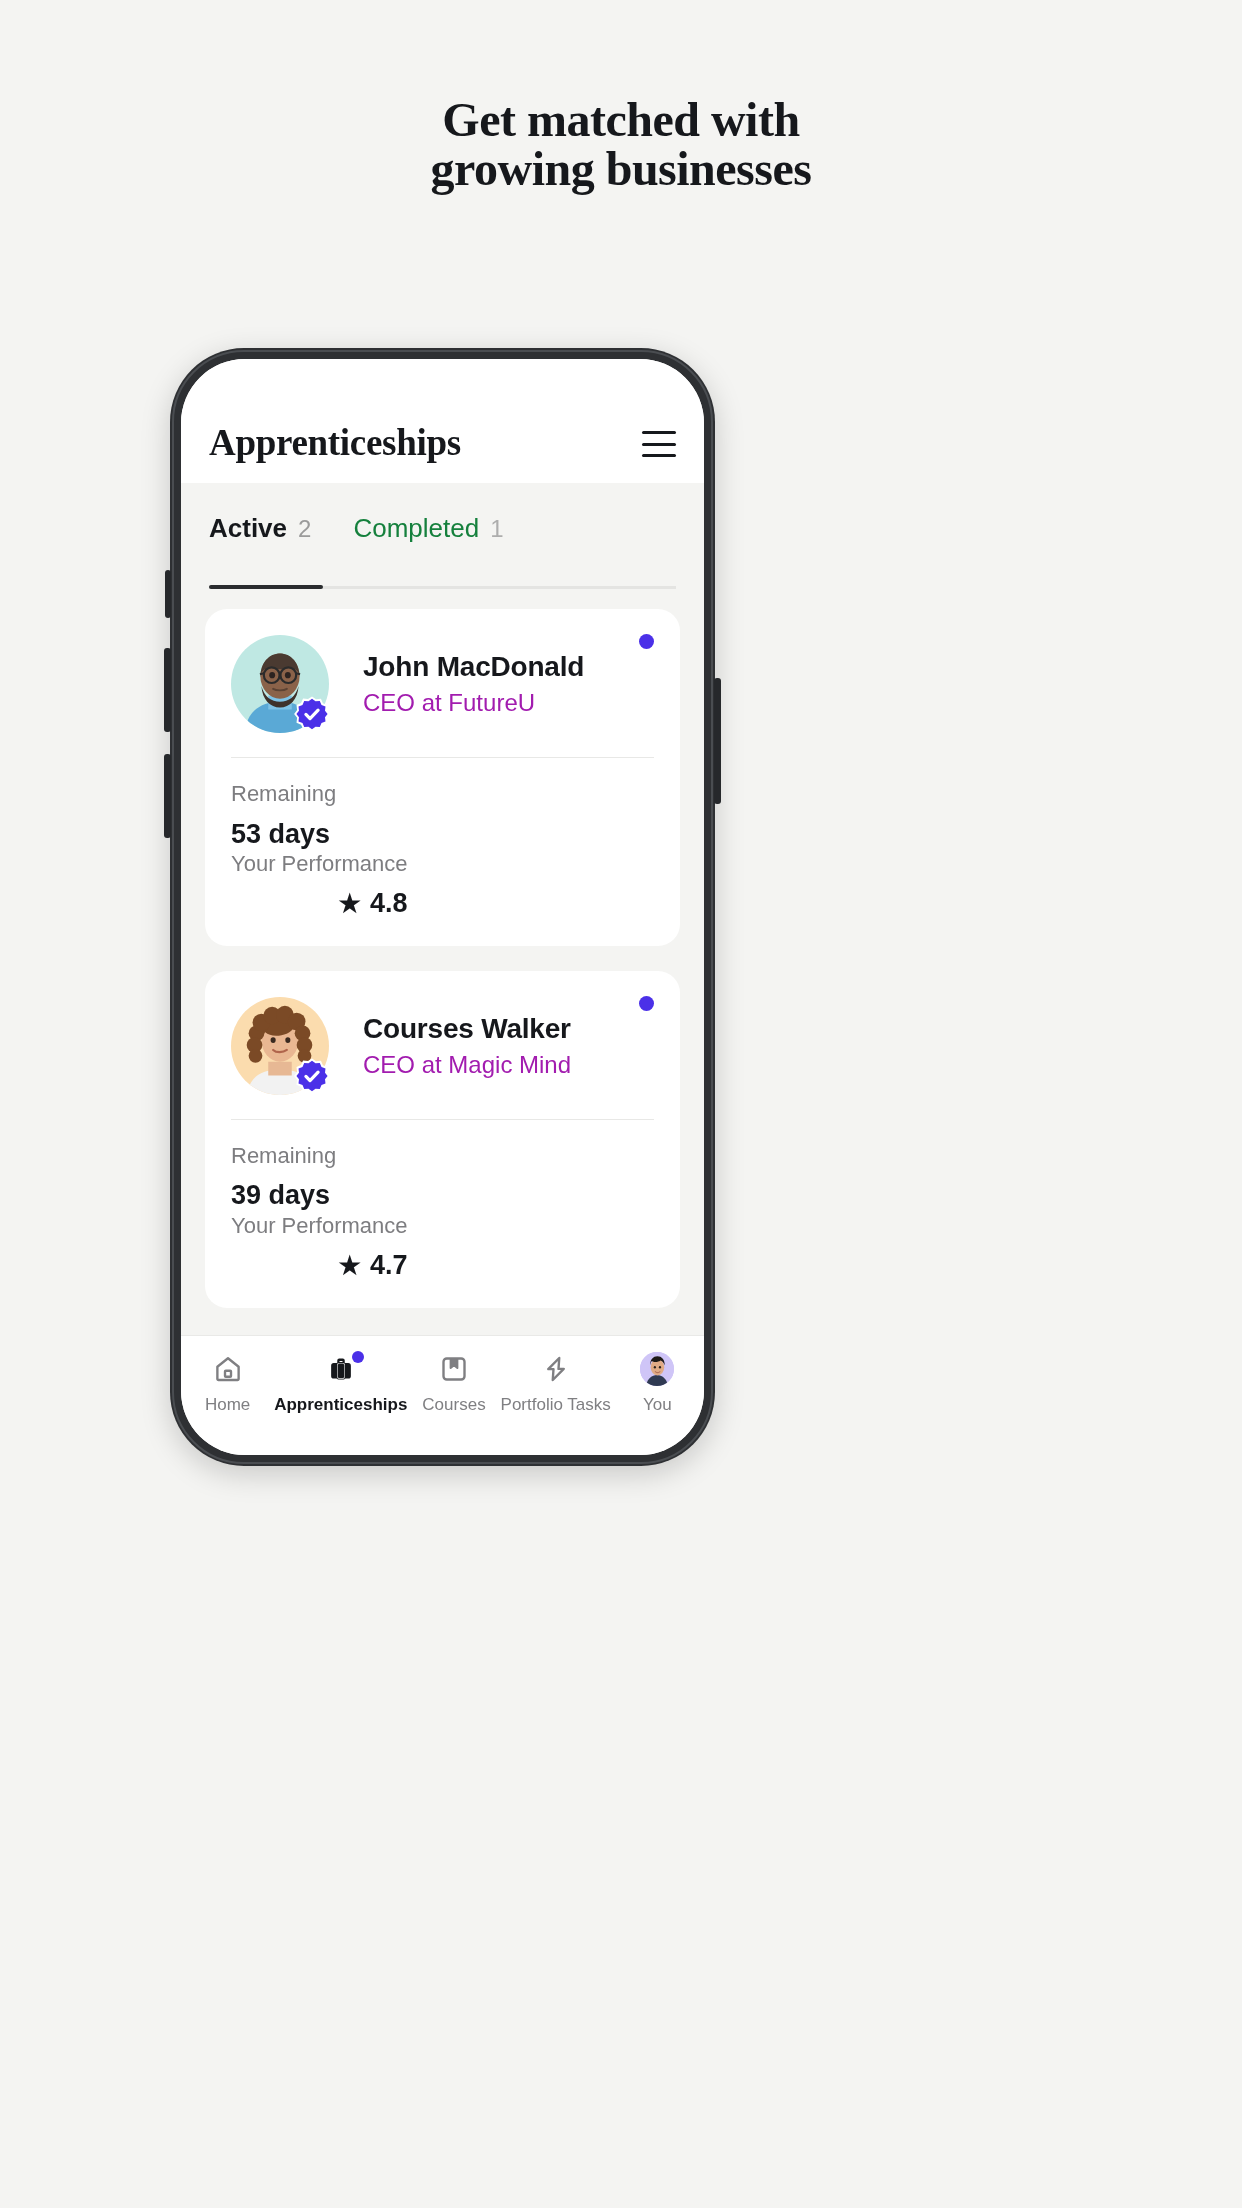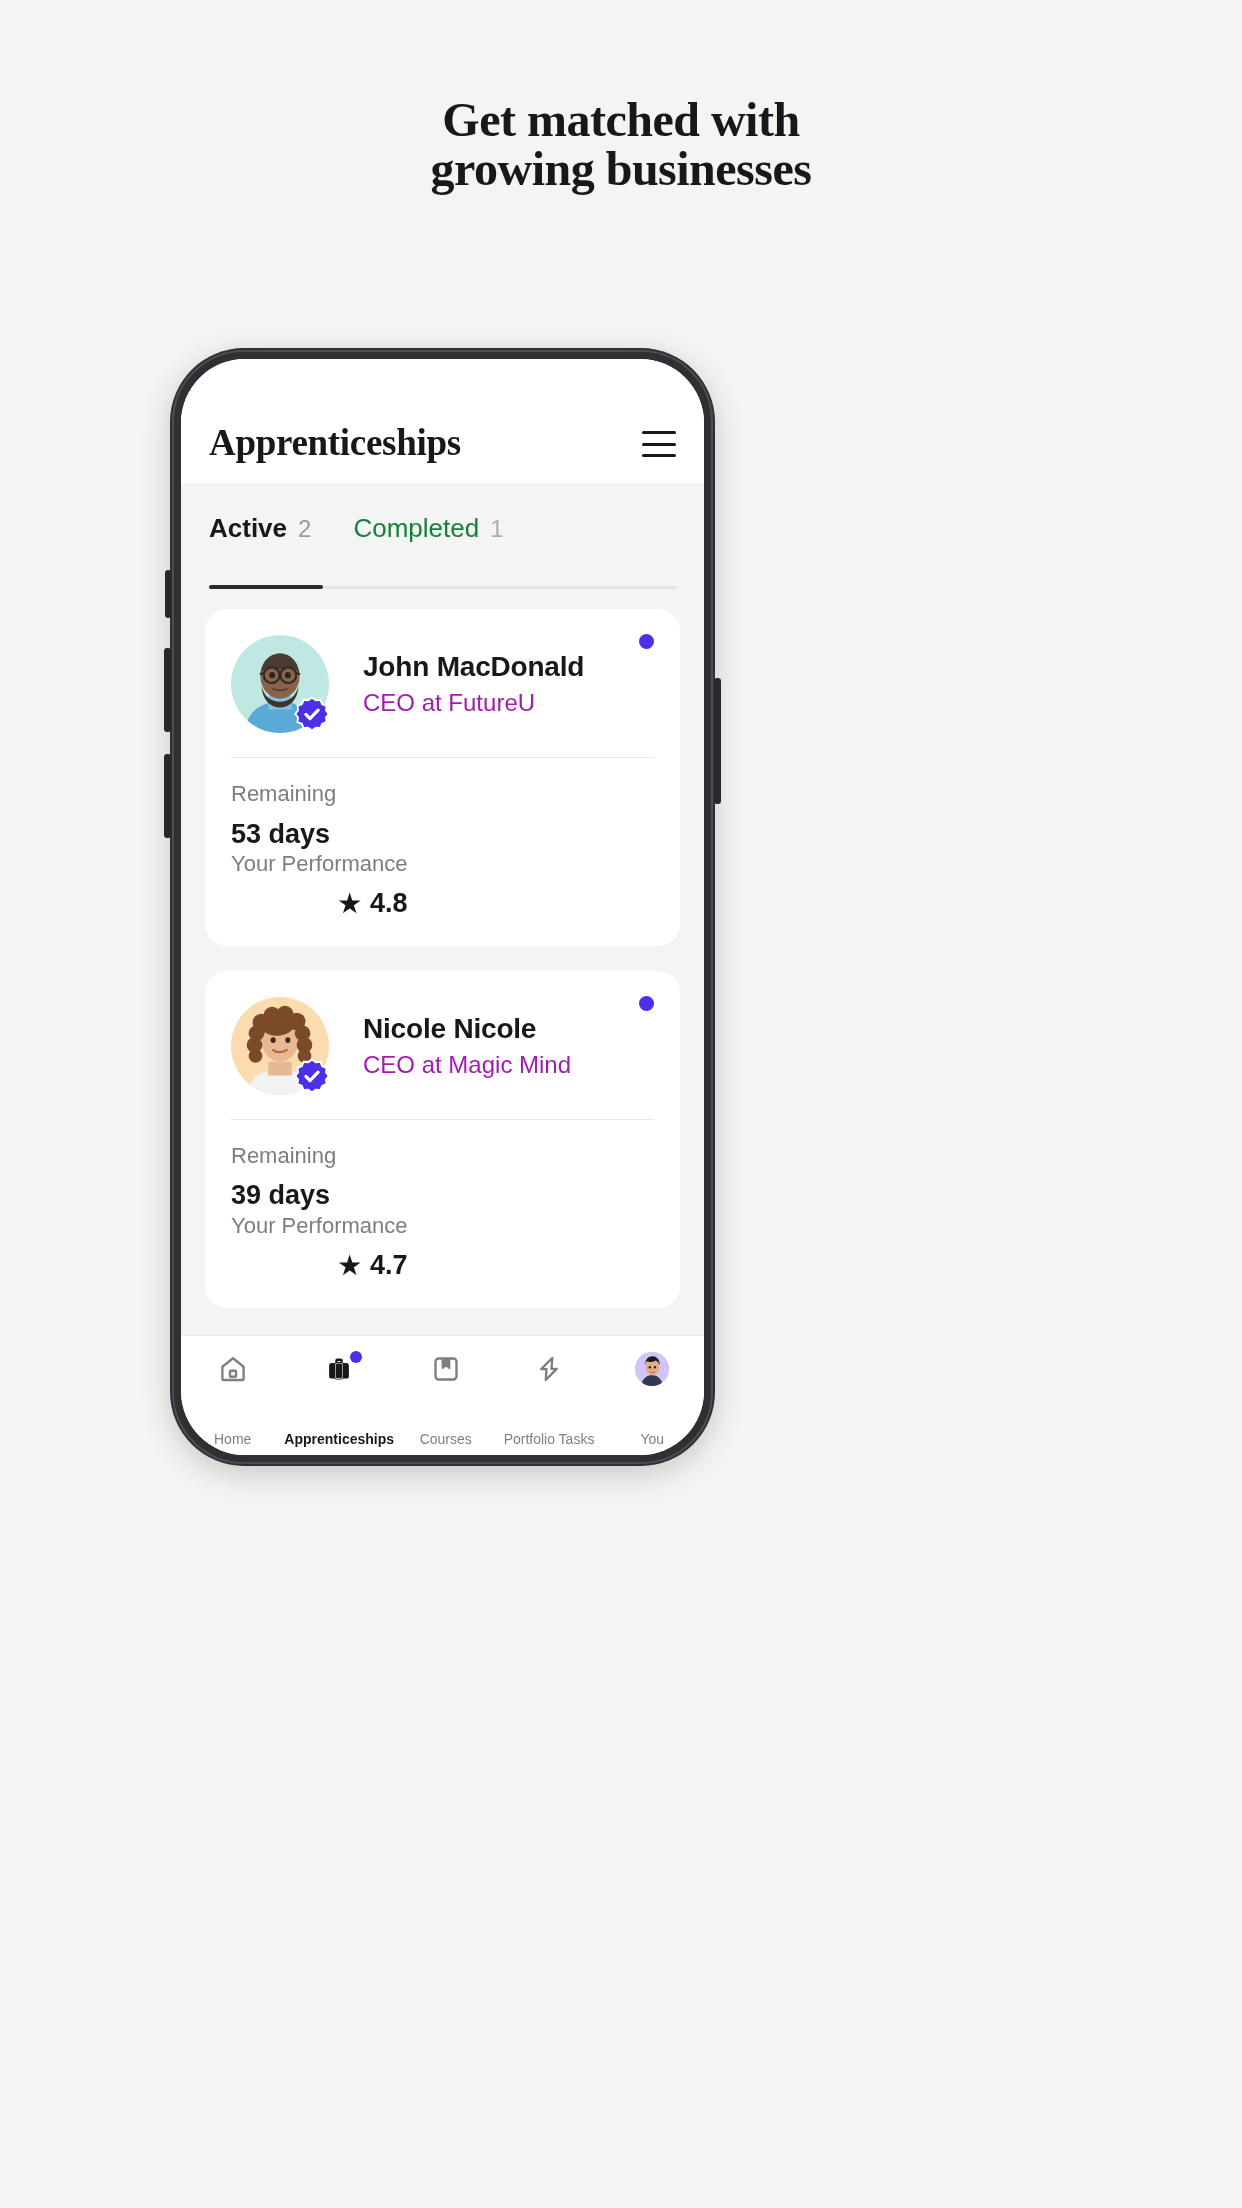--- a/index.html
+++ b/index.html
@@ -281,25 +281,24 @@
     gap: 9px;
     position: relative;
   }
   .nav-icon {
     width: 34px; height: 34px;
     display: flex; align-items: center; justify-content: center;
     position: relative;
   }
   .nav-icon svg { display: block; }
   .nav-label {
-    font-size: 14px;
+    font-size: 17px;
     color: #7f7f82;
     font-weight: 400;
     white-space: nowrap;
-    margin-top: 36px;
   }
   .nav-item.active .nav-label { color: #16181c; font-weight: 700; }
   .nav-badge {
     position: absolute;
     top: -1px; right: -6px;
     width: 12px; height: 12px;
     border-radius: 50%;
     background: #4b30e8;
   }
   .nav-avatar {
@@ -441,21 +440,21 @@
               </div>
               <div class="verified">
                 <svg viewBox="0 0 40 40" xmlns="http://www.w3.org/2000/svg" aria-hidden="true">
                   <path d="M20 1.5l4.2 3.1 5.2-.6 2.1 4.8 4.8 2.1-.6 5.2 3.1 4.2-3.1 4.2.6 5.2-4.8 2.1-2.1 4.8-5.2-.6L20 38.5l-4.2-3.1-5.2.6-2.1-4.8-4.8-2.1.6-5.2L1.2 20l3.1-4.2-.6-5.2 4.8-2.1 2.1-4.8 5.2.6z" fill="#ffffff"></path>
                   <path d="M20 4l3.7 2.7 4.5-.5 1.8 4.2 4.2 1.8-.5 4.5L36.4 20l-2.7 3.3.5 4.5-4.2 1.8-1.8 4.2-4.5-.5L20 36l-3.7-2.7-4.5.5-1.8-4.2-4.2-1.8.5-4.5L3.6 20l2.7-3.3-.5-4.5 4.2-1.8 1.8-4.2 4.5.5z" fill="#4b30e8"></path>
                   <path d="M13.6 20.4l4.3 4.4 8.5-8.8" fill="none" stroke="#ffffff" stroke-width="3.4" stroke-linecap="round" stroke-linejoin="round"></path>
                 </svg>
               </div>
             </div>
             <div>
-              <div class="person-name">Nicole Nicole</div>
+              <div class="person-name">Courses Walker</div>
               <div class="person-role">CEO at Magic Mind</div>
             </div>
           </div>
 
           <div class="card-divider"></div>
 
           <div class="card-stats">
             <div class="stat-left">
               <div class="stat-label">Remaining</div>
               <div class="stat-value">39 days</div>

